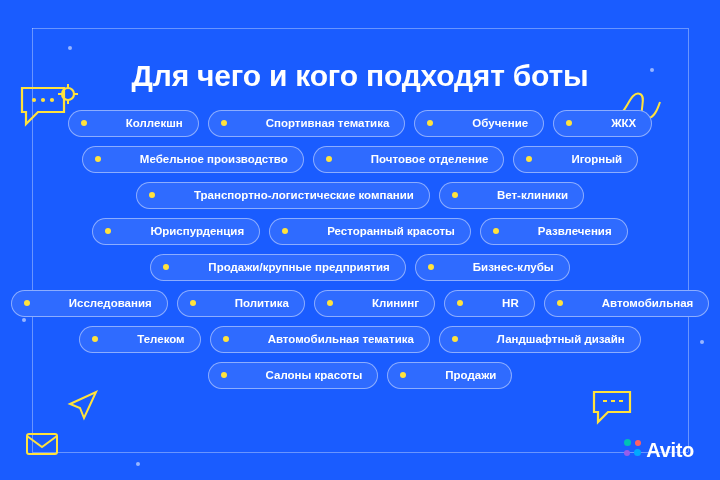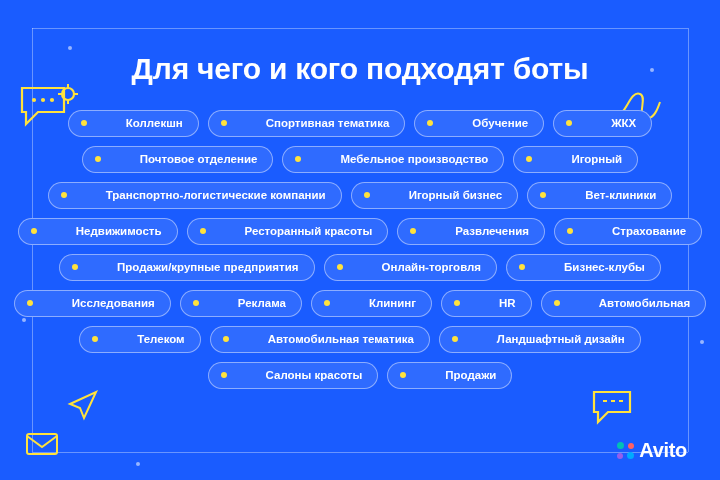--- a/index.html
+++ b/index.html
@@ -83,21 +83,21 @@
   .small-bubble-icon {
     position: absolute;
     left: 590px;
     top: 388px;
   }
 
   
   .title {
     position: absolute;
     left: 0;
-    top: 51px;
+    top: 58px;
     width: 720px;
     text-align: center;
     color: #ffffff;
     font-size: 30px;
     font-weight: bold;
     letter-spacing: -0.2px;
     line-height: 36px;
   }
 
   
@@ -137,24 +137,24 @@
     flex: 0 0 auto;
   }
   .tag .txt {
     display: inline-block;
     padding-left: 32px;
   }
 
   
   .logo {
     position: absolute;
-    right: 33px;
+    right: 26px;
     bottom: 18px;
     display: flex;
-    align-items: center;
+    align-items: flex-start;
     gap: 5px;
   }
   .logo .marks {
     position: relative;
     width: 17px;
     height: 17px;
   }
   .logo .marks i {
     position: absolute;
     border-radius: 50%;
@@ -243,89 +243,77 @@
         </span>
       <span class="tag">
           <span class="bullet"></span>
           <span class="txt">ЖКХ</span>
         </span>
     </div>
 
     <div class="row">
       <span class="tag">
           <span class="bullet"></span>
+          <span class="txt">Мебельное производство</span>
+        </span>
+      <span class="tag">
+          <span class="bullet"></span>
           <span class="txt">Почтовое отделение</span>
         </span>
       <span class="tag">
           <span class="bullet"></span>
-          <span class="txt">Мебельное производство</span>
-        </span>
-      <span class="tag">
-          <span class="bullet"></span>
           <span class="txt">Игорный</span>
         </span>
     </div>
 
     <div class="row">
       <span class="tag">
           <span class="bullet"></span>
           <span class="txt">Транспортно-логистические компании</span>
         </span>
       <span class="tag">
           <span class="bullet"></span>
-          <span class="txt">Игорный бизнес</span>
-        </span>
-      <span class="tag">
-          <span class="bullet"></span>
           <span class="txt">Вет-клиники</span>
         </span>
     </div>
 
     <div class="row">
       <span class="tag">
           <span class="bullet"></span>
-          <span class="txt">Недвижимость</span>
+          <span class="txt">Юриспурденция</span>
         </span>
       <span class="tag">
           <span class="bullet"></span>
           <span class="txt">Ресторанный красоты</span>
         </span>
       <span class="tag">
           <span class="bullet"></span>
           <span class="txt">Развлечения</span>
         </span>
-      <span class="tag">
-          <span class="bullet"></span>
-          <span class="txt">Страхование</span>
-        </span>
     </div>
 
     <div class="row">
       <span class="tag">
           <span class="bullet"></span>
           <span class="txt">Продажи/крупные предприятия</span>
         </span>
       <span class="tag">
           <span class="bullet"></span>
-          <span class="txt">Онлайн-торговля</span>
-        </span>
-      <span class="tag">
-          <span class="bullet"></span>
           <span class="txt">Бизнес-клубы</span>
         </span>
     </div>
 
     <div class="row">
       <span class="tag">
           <span class="bullet"></span>
           <span class="txt">Исследования</span>
         </span>
       <span class="tag">
           <span class="bullet"></span>
-          <span class="txt">Реклама</span>
+          <span class="txt">Политика</span>
         </span>
       <span class="tag">
           <span class="bullet"></span>
           <span class="txt">Клининг</span>
         </span>
       <span class="tag">
           <span class="bullet"></span>
           <span class="txt">HR</span>
         </span>
       <span class="tag">

